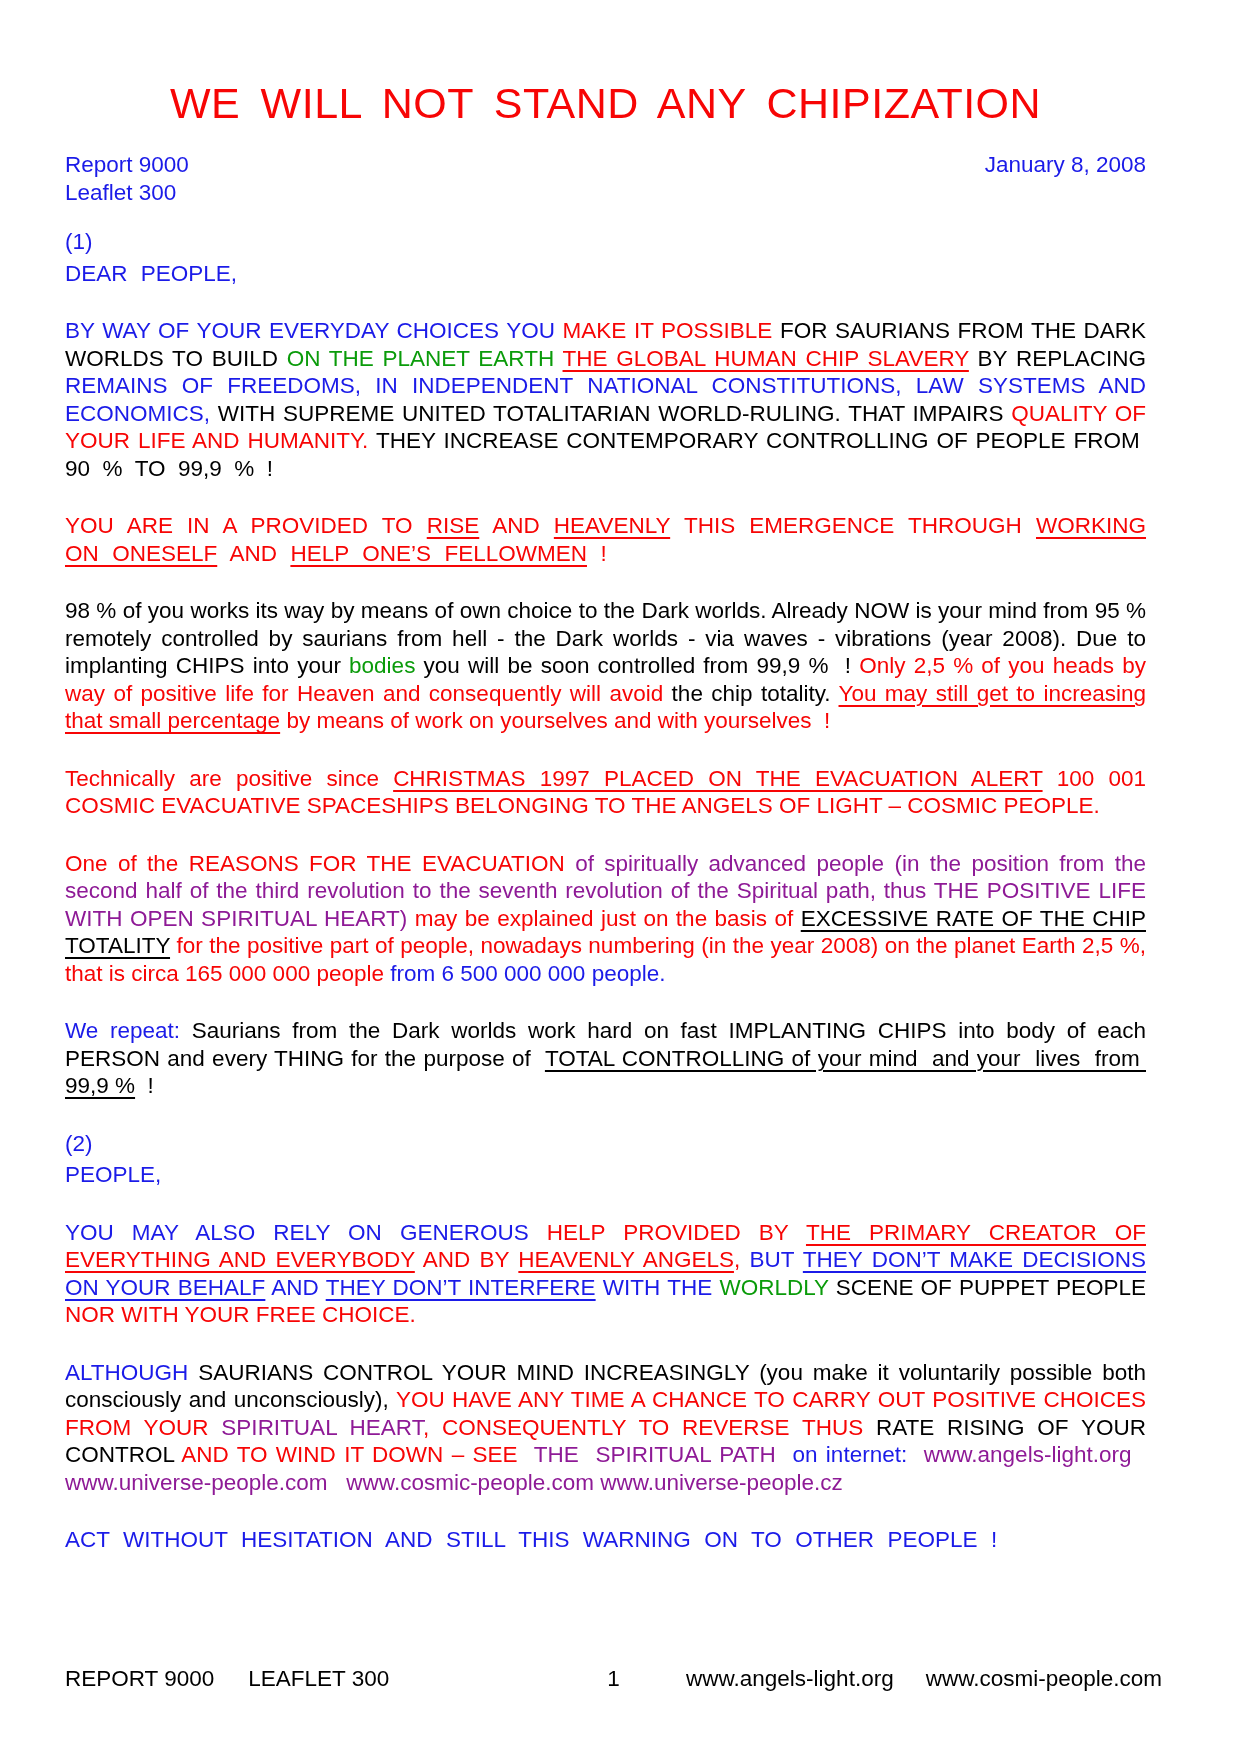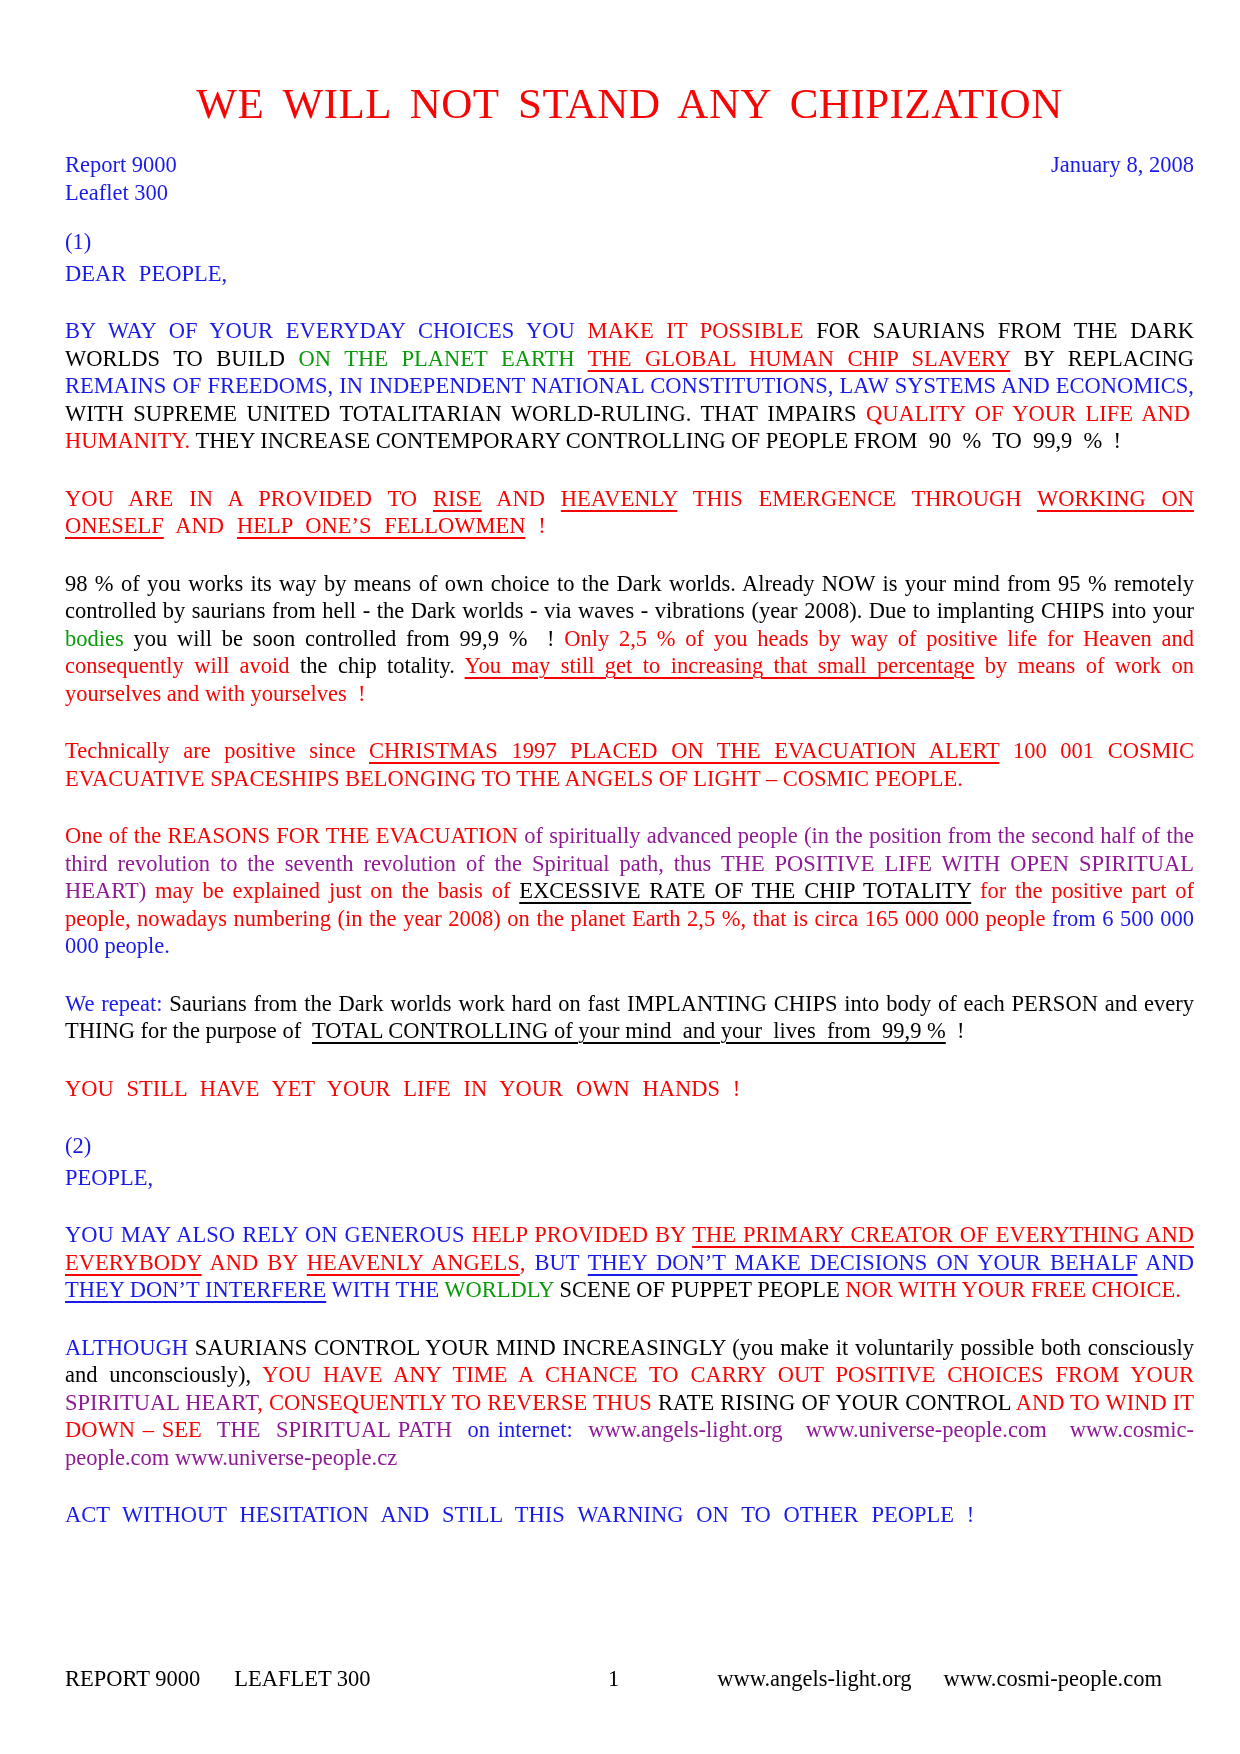--- a/index.html
+++ b/index.html
@@ -2,22 +2,22 @@
 <html style="--black: #000000; --red: #f70505; --blue: #1b1be8; --green: #0a9b0a; --purple: #8e1a96;"><head>
 <meta charset="utf-8">
 <style>
   html, body { margin: 0; padding: 0; background: #ffffff; }
   .page {
     position: relative;
     width: 1240px;
     height: 1754px;
     box-sizing: border-box;
     background: #ffffff;
-    padding: 46px 46px 0 65px;
-    font-family: Liberation Serif, serif;
+    padding: 46px 94px 0 65px;
+    font-family: Liberation Sans, sans-serif;
     font-size: 22.5px;
     line-height: 27.5px;
     color: var(--black, #000);
     overflow: hidden;
   }
   h1.title {
     margin: 34px 0 24px;
     text-align: center;
     font-size: 43px;
     line-height: 1.1;
@@ -69,21 +69,20 @@
 
   <div id="doc">
       <p class="kind-label"><span class="c-blue">(1)</span></p>
       <p class="kind-heading"><span class="c-blue">DEAR PEOPLE,</span></p>
       <p class="kind-para"><span class="c-blue">BY WAY OF YOUR EVERYDAY CHOICES YOU </span><span class="c-red">MAKE IT POSSIBLE</span><span class="c-black"> FOR SAURIANS FROM THE DARK WORLDS TO BUILD </span><span class="c-green">ON THE PLANET EARTH </span><span class="c-red u">THE GLOBAL HUMAN CHIP SLAVERY</span><span class="c-black"> BY REPLACING </span><span class="c-blue">REMAINS OF FREEDOMS, IN INDEPENDENT NATIONAL CONSTITUTIONS, LAW SYSTEMS AND ECONOMICS,</span><span class="c-black"> WITH SUPREME UNITED TOTALITARIAN WORLD-RULING. THAT IMPAIRS </span><span class="c-red">QUALITY OF YOUR LIFE AND HUMANITY.</span><span class="c-black"> THEY INCREASE CONTEMPORARY CONTROLLING OF PEOPLE FROM&nbsp; 90&nbsp; %&nbsp; TO&nbsp; 99,9&nbsp; %&nbsp; !</span></p>
       <p class="kind-para spread"><span class="c-red">YOU ARE IN A PROVIDED TO </span><span class="c-red u">RISE</span><span class="c-red"> AND </span><span class="c-red u">HEAVENLY</span><span class="c-red"> THIS EMERGENCE THROUGH </span><span class="c-red u">WORKING ON ONESELF</span><span class="c-red"> AND </span><span class="c-red u">HELP ONE’S FELLOWMEN</span><span class="c-red"> !</span></p>
       <p class="kind-para"><span class="c-black">98 % of you works its way by means of own choice to the Dark worlds. Already NOW is your mind from 95 % remotely controlled by saurians from hell - the Dark worlds - via waves - vibrations (year 2008). Due to implanting CHIPS into your </span><span class="c-green">bodies</span><span class="c-black"> you will be soon controlled from 99,9 %&nbsp; ! </span><span class="c-red">Only 2,5 % of you heads by way of positive life for Heaven and consequently will avoid</span><span class="c-black"> the chip totality. </span><span class="c-red u">You may still get to increasing that small percentage</span><span class="c-red"> by means of work on yourselves and with yourselves&nbsp; !</span></p>
       <p class="kind-para"><span class="c-red">Technically are positive since </span><span class="c-red u">CHRISTMAS 1997 PLACED ON THE EVACUATION ALERT</span><span class="c-red"> 100 001 COSMIC EVACUATIVE SPACESHIPS BELONGING TO THE ANGELS OF LIGHT – COSMIC PEOPLE.</span></p>
       <p class="kind-para"><span class="c-red">One of the REASONS FOR THE EVACUATION</span><span class="c-purple"> of spiritually advanced people (in the position from the second half of the third revolution to the seventh revolution of the Spiritual path, thus THE POSITIVE LIFE WITH OPEN SPIRITUAL HEART)</span><span class="c-red"> may be explained just on the basis of </span><span class="c-black u">EXCESSIVE RATE OF THE CHIP TOTALITY</span><span class="c-red"> for the positive part of people, nowadays numbering (in the year 2008) on the planet Earth 2,5 %, that is circa 165 000 000 people</span><span class="c-blue"> from 6 500 000 000 people.</span></p>
       <p class="kind-para"><span class="c-blue">We repeat:</span><span class="c-black"> Saurians from the Dark worlds work hard on fast IMPLANTING CHIPS into body of each PERSON and every THING for the purpose of&nbsp; </span><span class="c-black u">TOTAL CONTROLLING of your mind&nbsp; and your&nbsp; lives&nbsp; from&nbsp; 99,9 %</span><span class="c-black">&nbsp; !</span></p>
-      <p class="kind-para spread"><span class="c-red">YOU STILL HAVE YET YOUR LIFE IN YOUR OWN HANDS !</span></p>
       <p class="kind-label"><span class="c-blue">(2)</span></p>
       <p class="kind-heading"><span class="c-blue">PEOPLE,</span></p>
       <p class="kind-para"><span class="c-blue">YOU MAY ALSO RELY ON GENEROUS </span><span class="c-red">HELP PROVIDED BY </span><span class="c-red u">THE PRIMARY CREATOR OF EVERYTHING AND EVERYBODY</span><span class="c-red"> AND BY </span><span class="c-red u">HEAVENLY ANGELS</span><span class="c-red">, </span><span class="c-blue">BUT </span><span class="c-blue u">THEY DON’T MAKE DECISIONS ON YOUR BEHALF</span><span class="c-blue"> AND </span><span class="c-blue u">THEY DON’T INTERFERE</span><span class="c-blue"> WITH THE </span><span class="c-green">WORLDLY</span><span class="c-black"> SCENE OF PUPPET PEOPLE </span><span class="c-red">NOR WITH YOUR FREE CHOICE.</span></p>
       <p class="kind-para"><span class="c-blue">ALTHOUGH</span><span class="c-black"> SAURIANS CONTROL YOUR MIND INCREASINGLY (you make it voluntarily possible both consciously and unconsciously), </span><span class="c-red">YOU HAVE ANY TIME A CHANCE TO CARRY OUT POSITIVE CHOICES FROM YOUR </span><span class="c-purple">SPIRITUAL HEART</span><span class="c-red">, CONSEQUENTLY TO REVERSE THUS</span><span class="c-black"> RATE RISING OF YOUR CONTROL </span><span class="c-red">AND TO WIND IT DOWN – SEE</span><span class="c-purple">&nbsp; THE&nbsp; SPIRITUAL PATH</span><span class="c-blue">&nbsp; on internet:&nbsp; </span><span class="c-purple">www.angels-light.org&nbsp;&nbsp; www.universe-people.com&nbsp;&nbsp; www.cosmic-people.com www.universe-people.cz</span></p>
       <p class="kind-para spread"><span class="c-blue">ACT WITHOUT HESITATION AND STILL THIS WARNING ON TO OTHER PEOPLE !</span></p>
     </div>
 
   <div class="footer">
     <div class="footer-left">
       <span>REPORT 9000</span>

